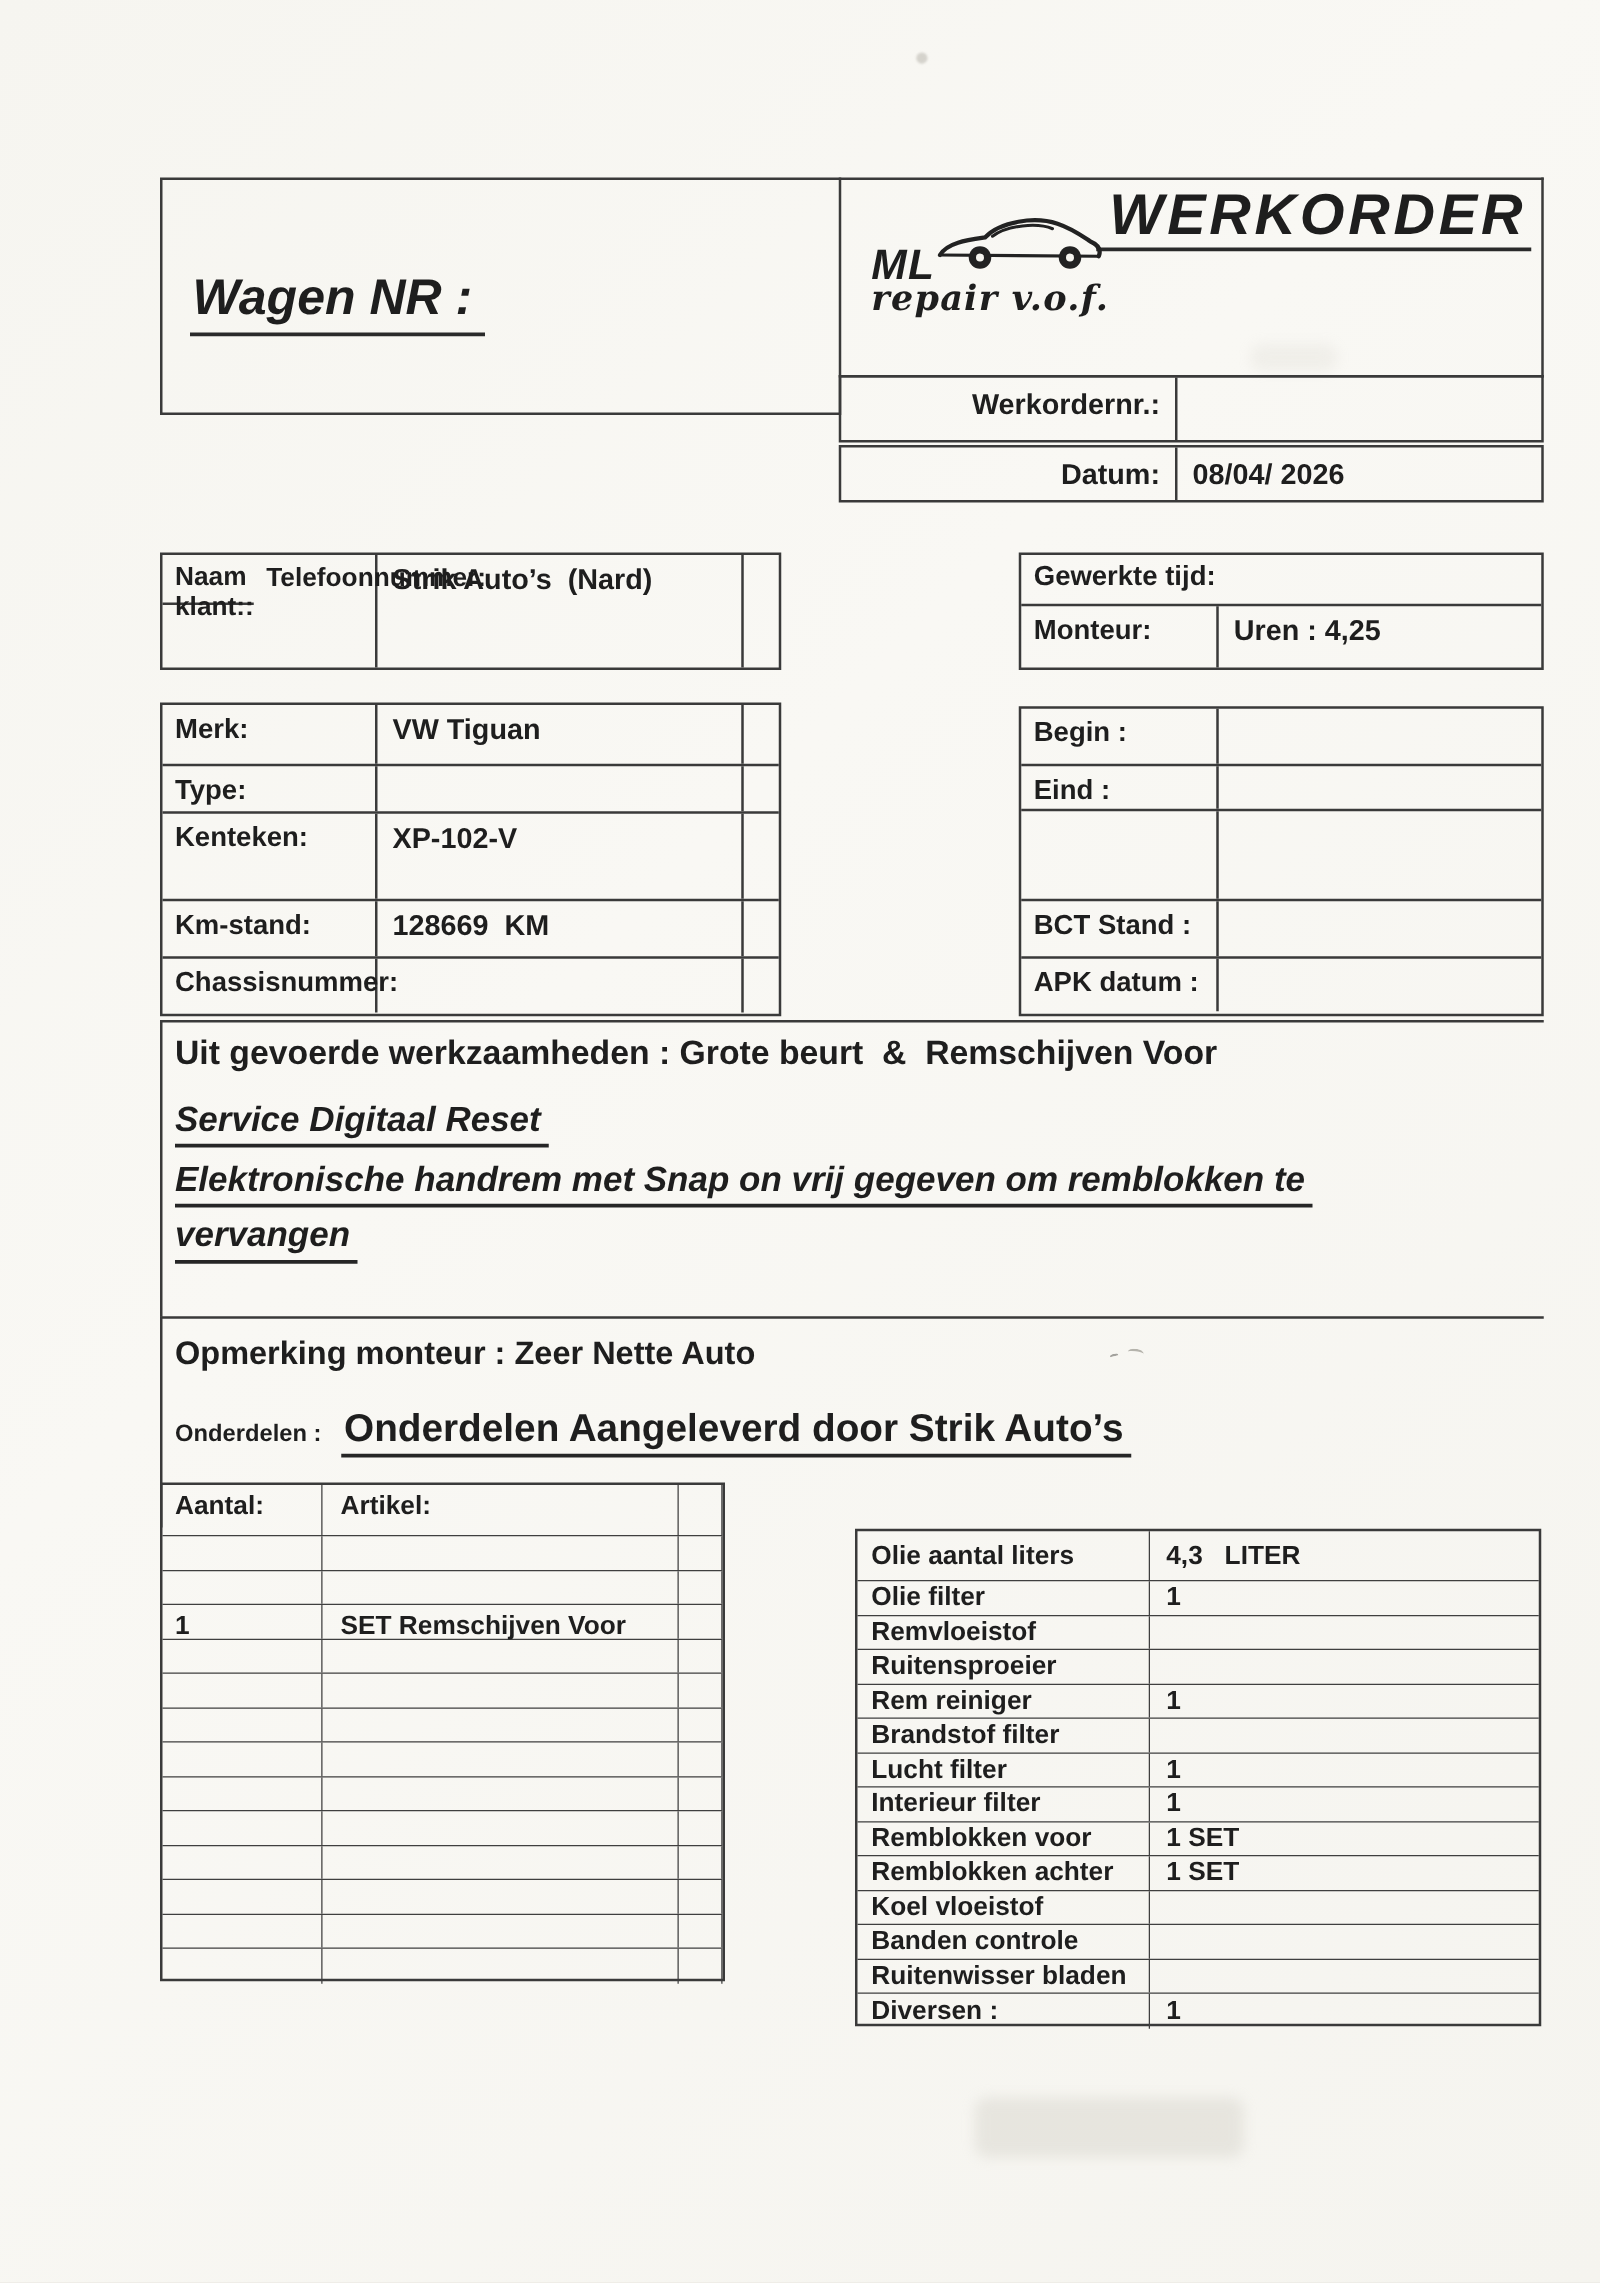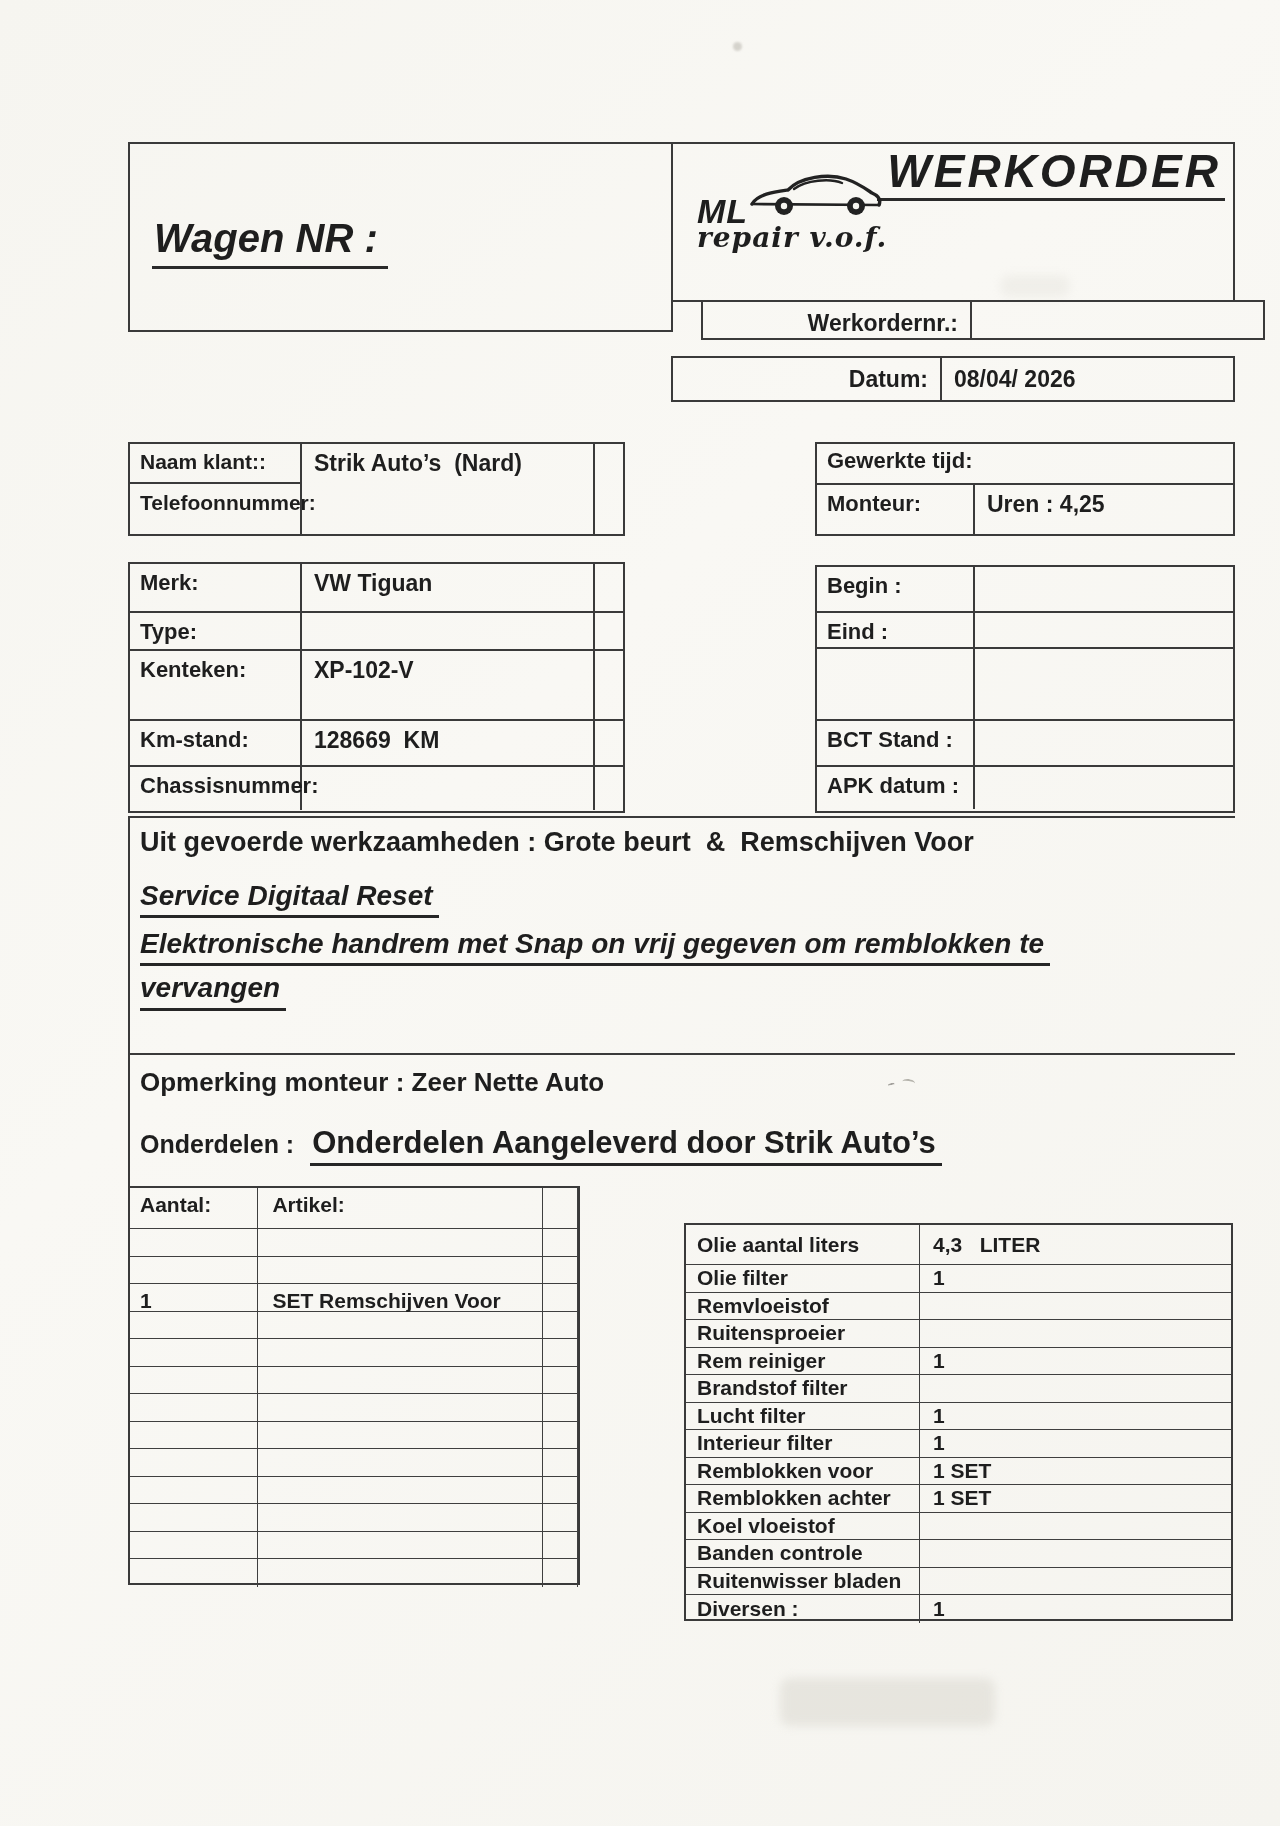--- a/index.html
+++ b/index.html
@@ -44,21 +44,21 @@
   .tl{width:158px;border-right:2px solid #3a3a3a;padding:6px 4px 0 10px;font-weight:700;font-size:22px}
   .tv{flex:1;padding:6px 4px 0 12px;font-weight:700;font-size:23px}
 
   
   .sec{position:absolute;border-left:2px solid #3a3a3a;border-top:2px solid #3a3a3a}
   .work-head{position:absolute;left:10px;top:9px;font-weight:700;font-size:27px}
   .work-lines{position:absolute;left:10px;top:62px}
   .wline{display:table;font:italic 700 28px/1.15 "Liberation Sans",sans-serif;border-bottom:3px solid #262626;padding:0 6px 3px 0;margin-bottom:10px}
   .opm-text{position:absolute;left:10px;top:12px;font-weight:700;font-size:26px}
   .ond-row{position:absolute;left:10px;top:70px;display:flex;align-items:baseline}
-  .ond-label{font-weight:700;font-size:25px}
+  .ond-label{font-weight:700;font-size:19px}
   .ond-value{font-weight:700;font-size:31px;margin-left:16px;border-bottom:3px solid #262626;padding:0 6px 2px 2px}
 
   
   .prow,.crow{display:flex;border-bottom:1.5px solid #3f3f3f;align-items:center}
   .prow:last-of-type,.crow:last-of-type{border-bottom:none}
   .prow{height:27.5px}
   .phead{height:41px;align-items:flex-start}
   .pq{width:144px;border-right:1.5px solid #3f3f3f;height:100%;padding:5px 0 0 10px;font-weight:700;font-size:21px}
   .pa{width:321px;border-right:1.5px solid #3f3f3f;height:100%;padding:5px 0 0 14px;font-weight:700;font-size:21px}
   .pn1{width:39px;border-right:1.5px solid #3f3f3f;height:100%}
@@ -101,31 +101,31 @@
             <circle cx="40" cy="40" r="3.2" fill="#f6f5f0"></circle>
             <circle cx="112" cy="40" r="9" fill="#222"></circle>
             <circle cx="112" cy="40" r="3.2" fill="#f6f5f0"></circle>
           </svg>
         </span>
       </div>
       <div class="logo-sub" data-bind="header.logo_sub">repair v.o.f.</div>
     </div>
   </div>
 
-  <div class="hrow" style="left:701px;top:300px;width:564px;height:40px">
+  <div class="hrow" style="left:671px;top:300px;width:564px;height:54px">
     <div class="hl" data-bind="header.werkordernr_label">Werkordernr.:</div>
   </div>
 
   <div class="hrow" style="left:671px;top:356px;width:564px;height:46px">
     <div class="hl" data-bind="header.datum_label">Datum:</div>
     <div class="hv left" data-bind="header.datum_value">08/04/ 2026</div>
   </div>
 
   <div class="bx" style="left:128px;top:442px;width:497px;height:94px;display:flex">
-    <div style="width:172px;border-right:2px solid #3a3a3a;display:flex;flex-direction:column">
+    <div style="width:172px;border-right:2px solid #3a3a3a;display:flex;flex-direction:row">
       <div style="height:40px;border-bottom:2px solid #3a3a3a;padding:6px 0 0 10px;font-weight:700;font-size:21px" data-bind="client.naam_label">Naam klant::</div>
       <div style="flex:1;padding:7px 0 0 10px;font-weight:700;font-size:21px" data-bind="client.telefoon_label">Telefoonnummer:</div>
     </div>
     <div style="width:293px;border-right:2px solid #3a3a3a;padding:6px 0 0 12px;font-weight:700;font-size:23px" data-bind="client.naam_value">Strik Auto’s  (Nard)</div>
     <div style="flex:1"></div>
   </div>
 
   <div class="bx" style="left:815px;top:442px;width:420px;height:94px">
     <div style="height:41px;border-bottom:2px solid #3a3a3a;padding:4px 0 0 10px;font-weight:700;font-size:22px" data-bind="time.gewerkte_label">Gewerkte tijd:</div>
     <div style="display:flex;height:49px">

